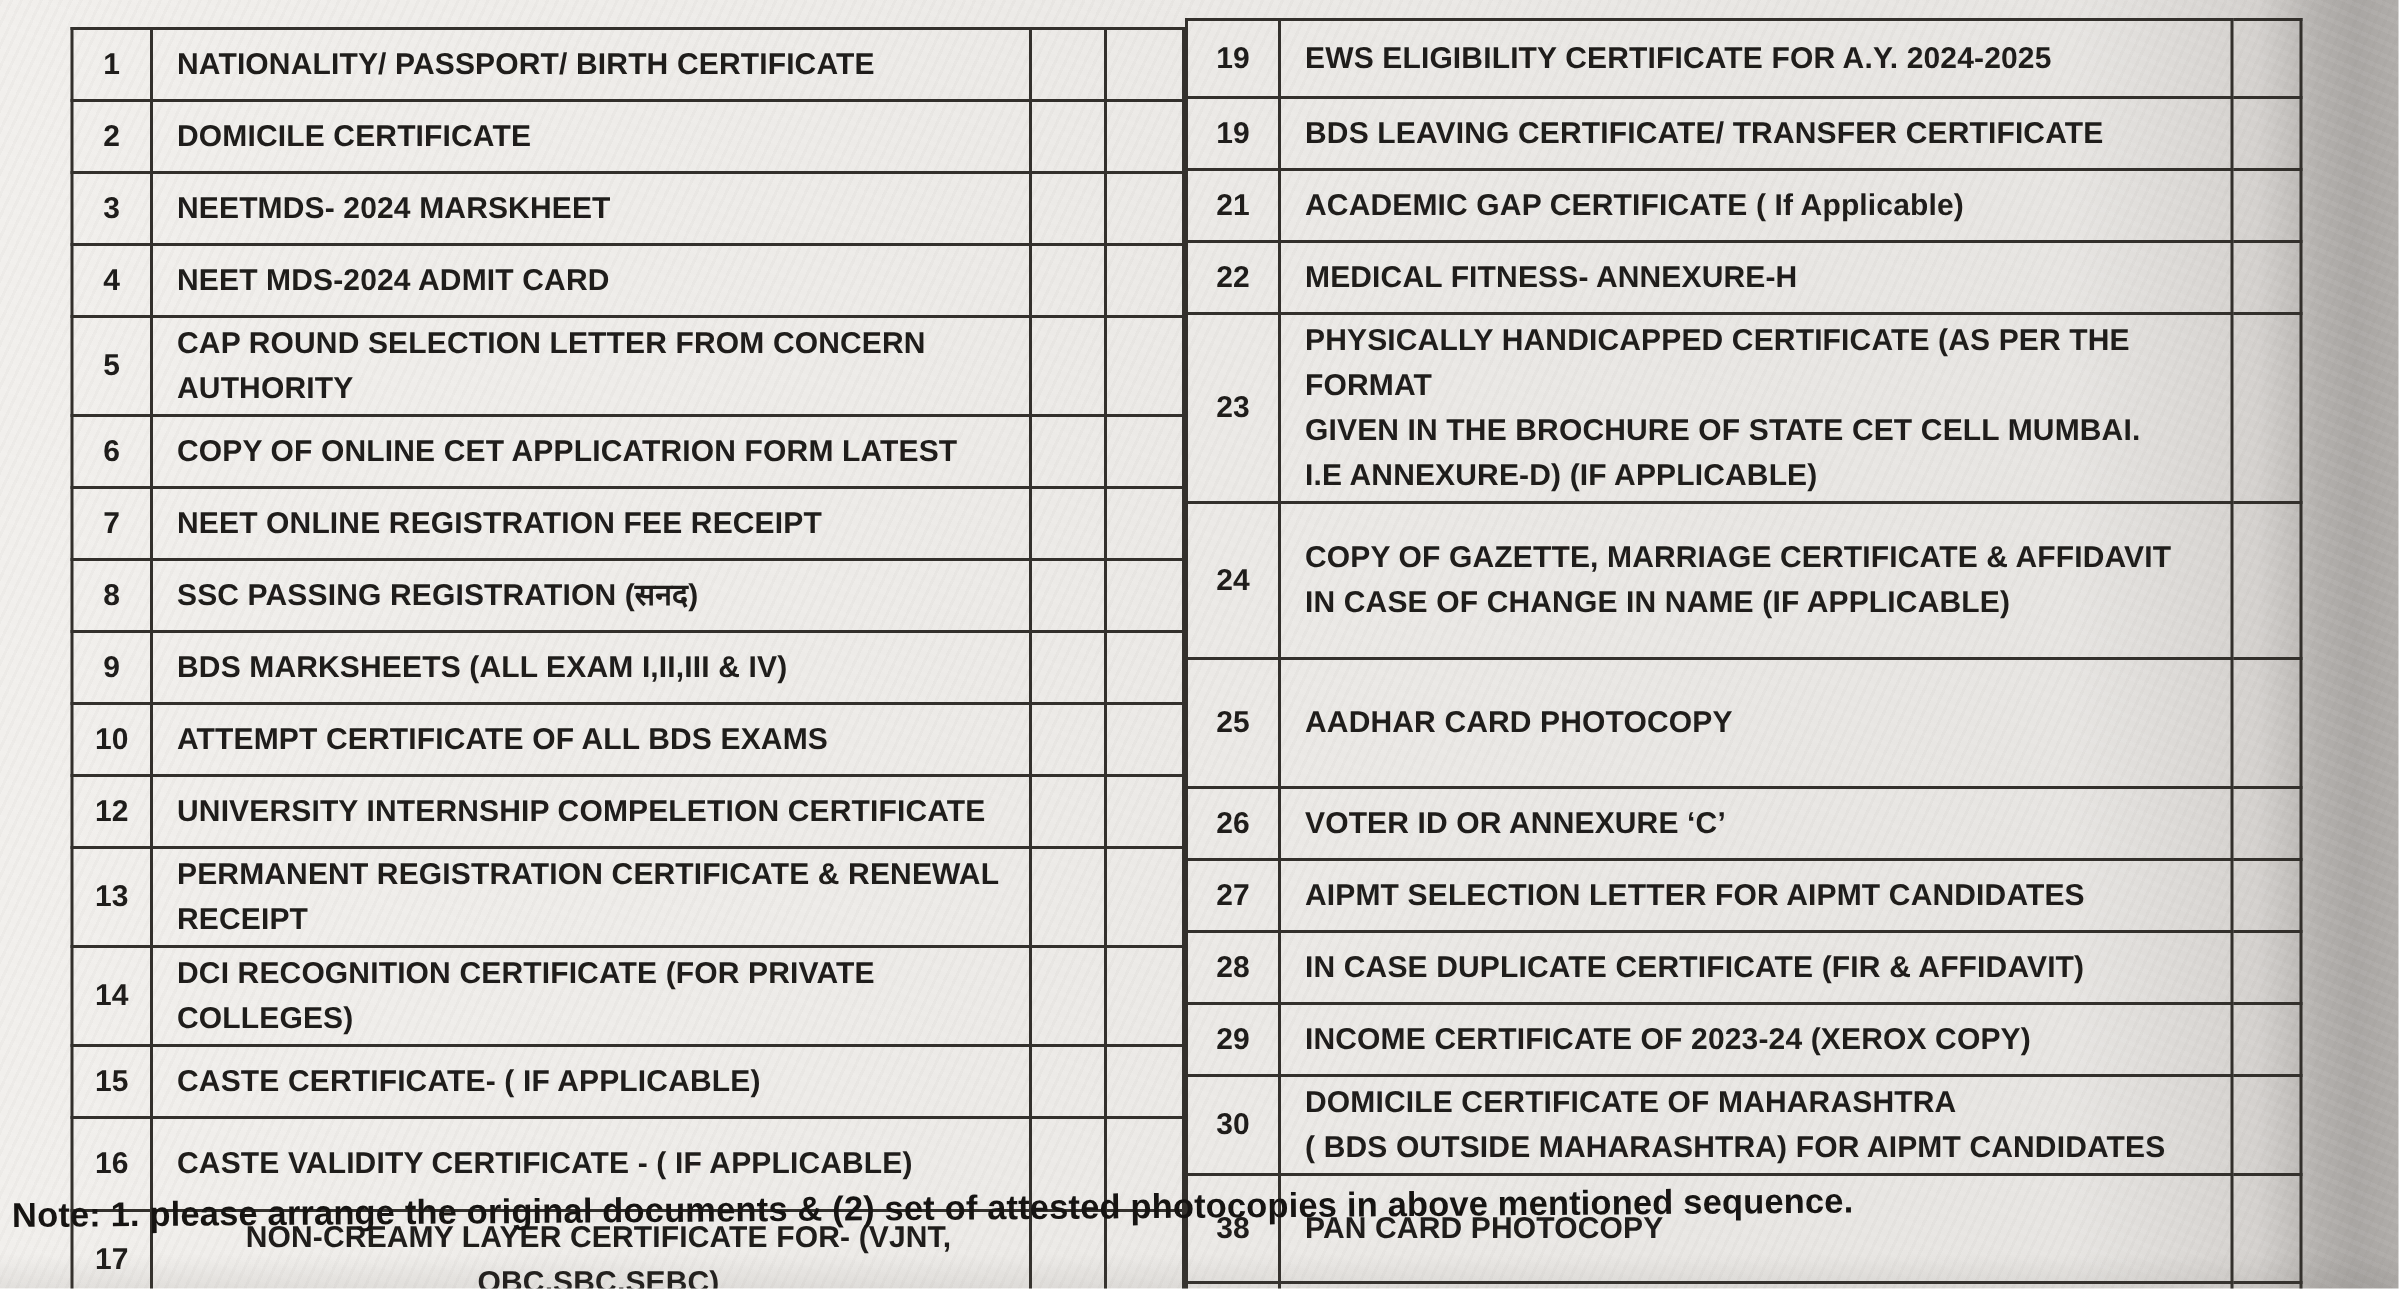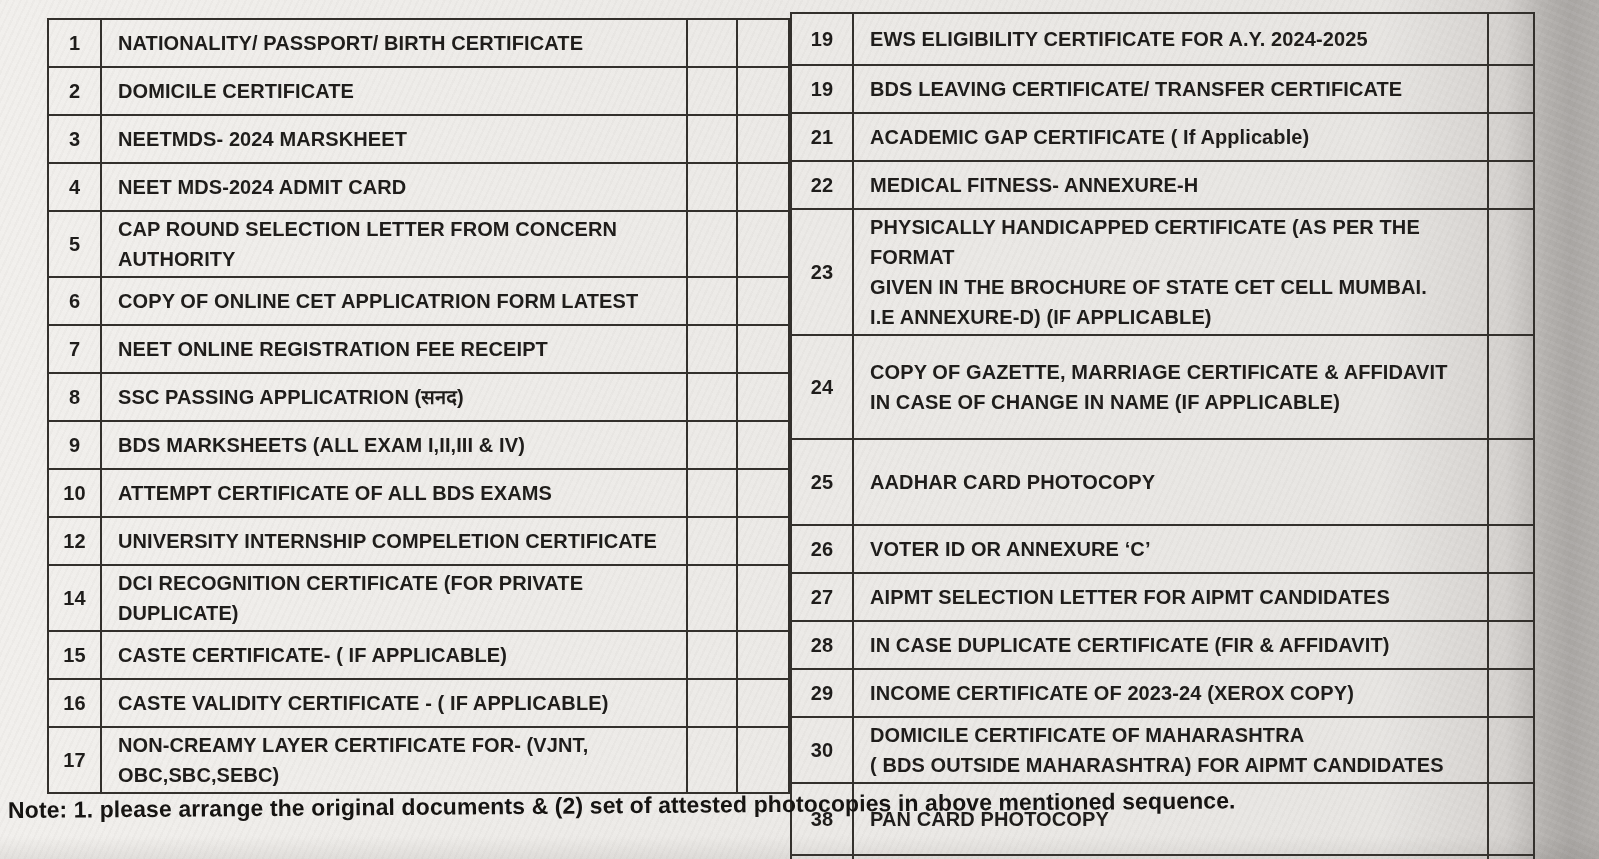--- a/index.html
+++ b/index.html
@@ -127,21 +127,21 @@
           <td class="chk"></td>
         </tr>
         <tr>
           <td class="no">7</td>
           <td class="desc">NEET ONLINE REGISTRATION FEE RECEIPT</td>
           <td class="chk"></td>
           <td class="chk"></td>
         </tr>
         <tr>
           <td class="no">8</td>
-          <td class="desc">SSC PASSING APPLICATRION (सनद)</td>
+          <td class="desc">SSC PASSING REGISTRATION (सनद)</td>
           <td class="chk"></td>
           <td class="chk"></td>
         </tr>
         <tr>
           <td class="no">9</td>
           <td class="desc">BDS MARKSHEETS (ALL EXAM I,II,III &amp; IV)</td>
           <td class="chk"></td>
           <td class="chk"></td>
         </tr>
         <tr>
@@ -150,22 +150,28 @@
           <td class="chk"></td>
           <td class="chk"></td>
         </tr>
         <tr>
           <td class="no">12</td>
           <td class="desc">UNIVERSITY INTERNSHIP COMPELETION CERTIFICATE</td>
           <td class="chk"></td>
           <td class="chk"></td>
         </tr>
         <tr>
+          <td class="no">13</td>
+          <td class="desc">PERMANENT REGISTRATION CERTIFICATE &amp; RENEWAL RECEIPT</td>
+          <td class="chk"></td>
+          <td class="chk"></td>
+        </tr>
+        <tr>
           <td class="no">14</td>
-          <td class="desc">DCI RECOGNITION CERTIFICATE (FOR PRIVATE DUPLICATE)</td>
+          <td class="desc">DCI RECOGNITION CERTIFICATE (FOR PRIVATE COLLEGES)</td>
           <td class="chk"></td>
           <td class="chk"></td>
         </tr>
         <tr>
           <td class="no">15</td>
           <td class="desc">CASTE CERTIFICATE- ( IF APPLICABLE)</td>
           <td class="chk"></td>
           <td class="chk"></td>
         </tr>
         <tr>

